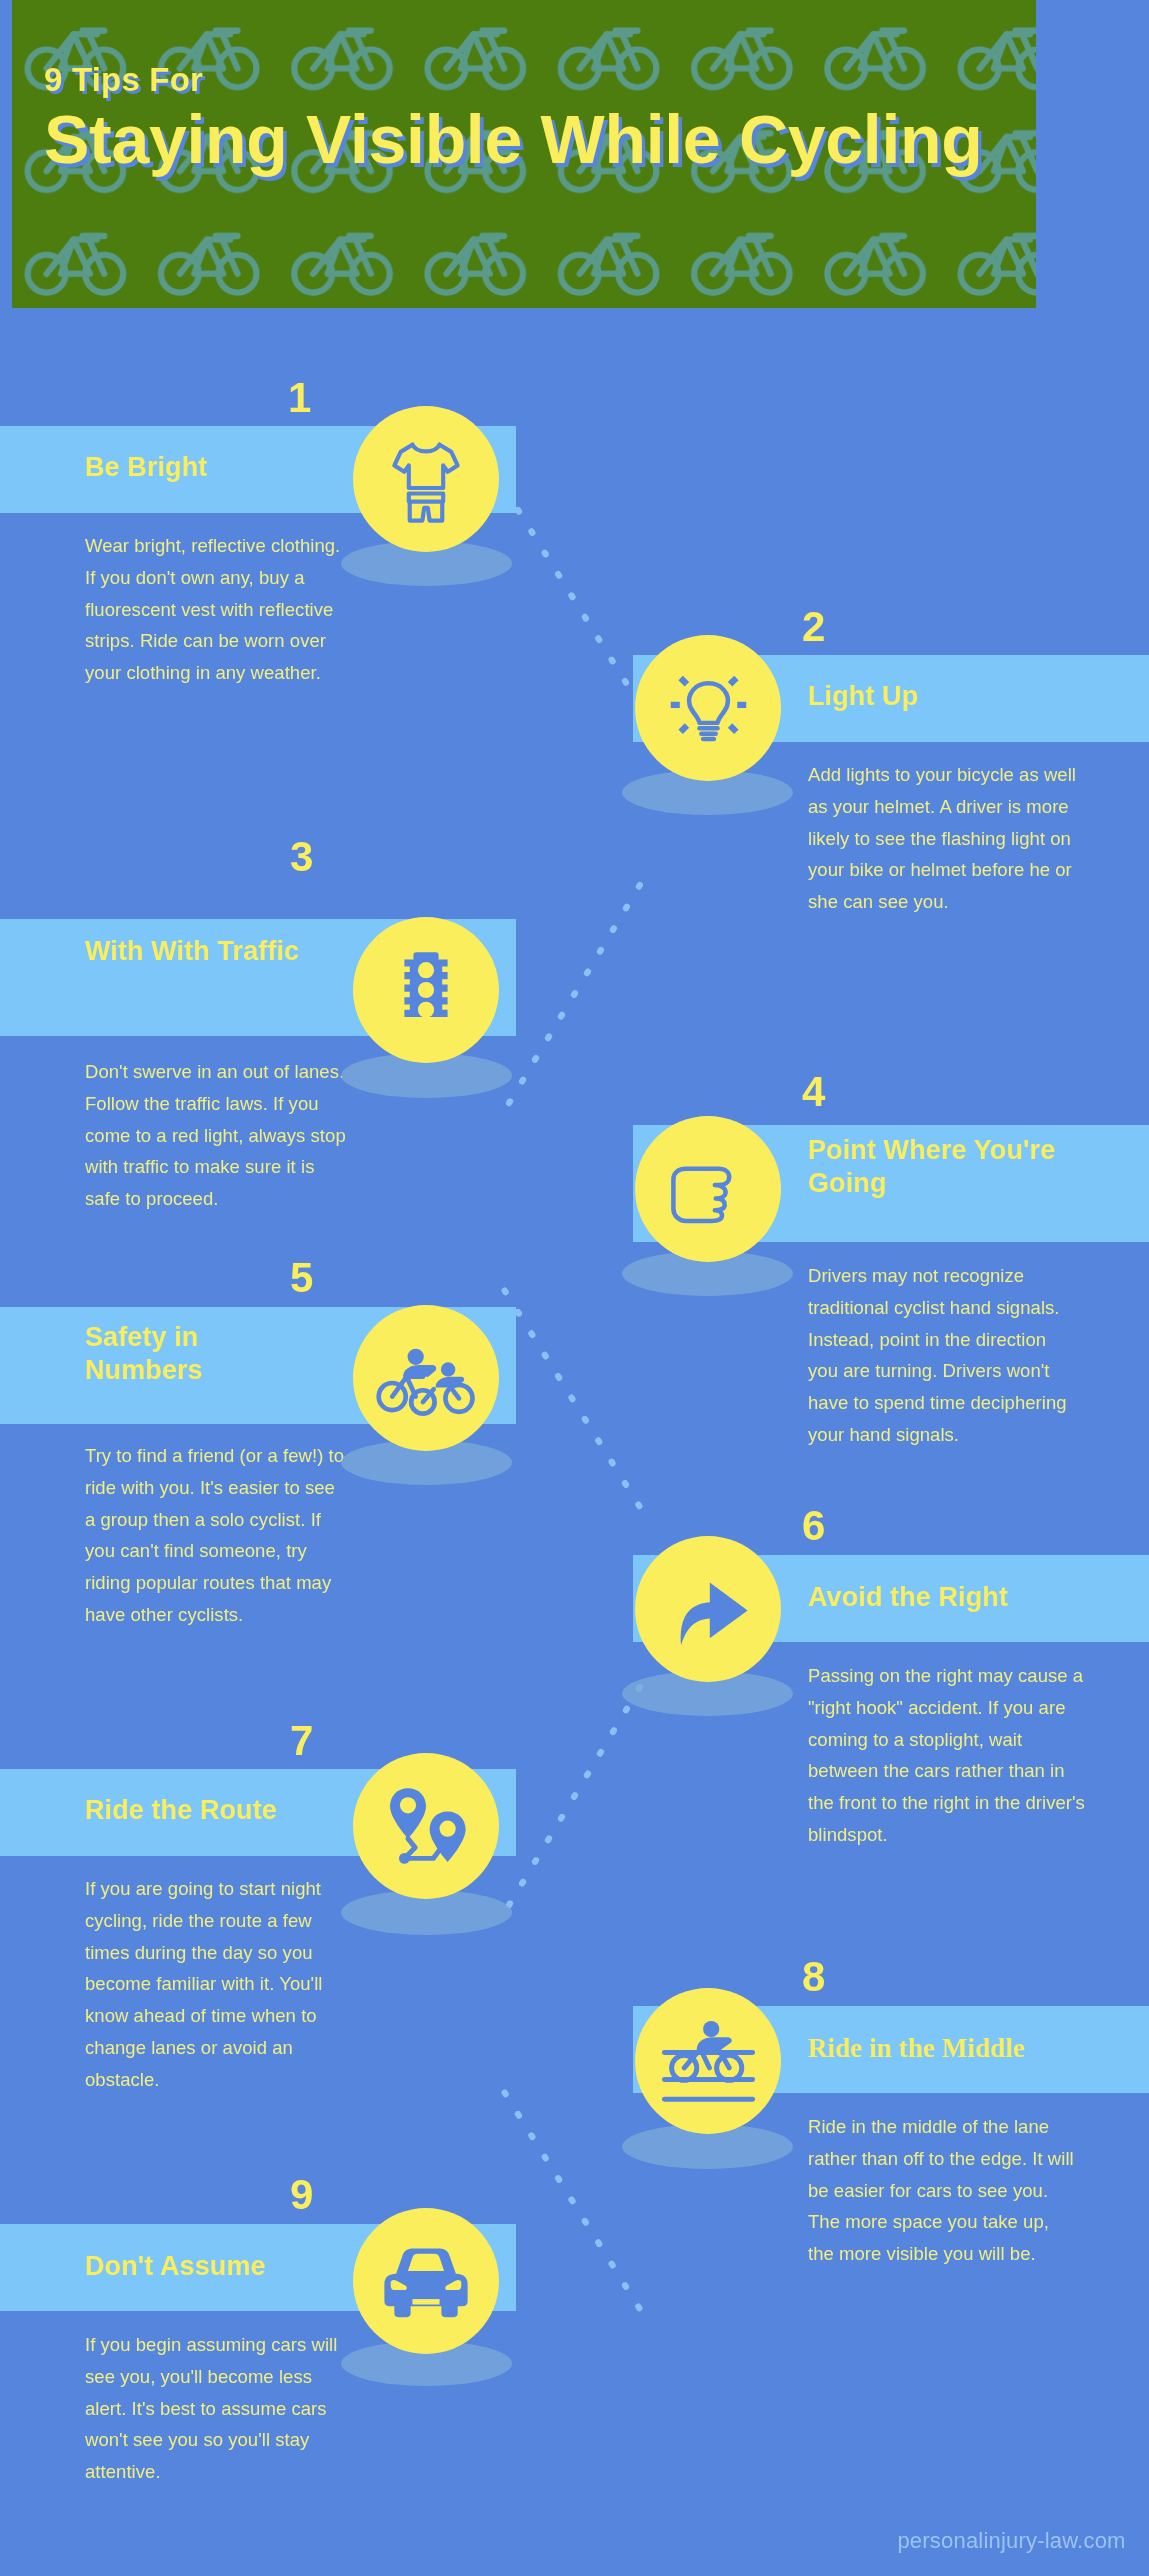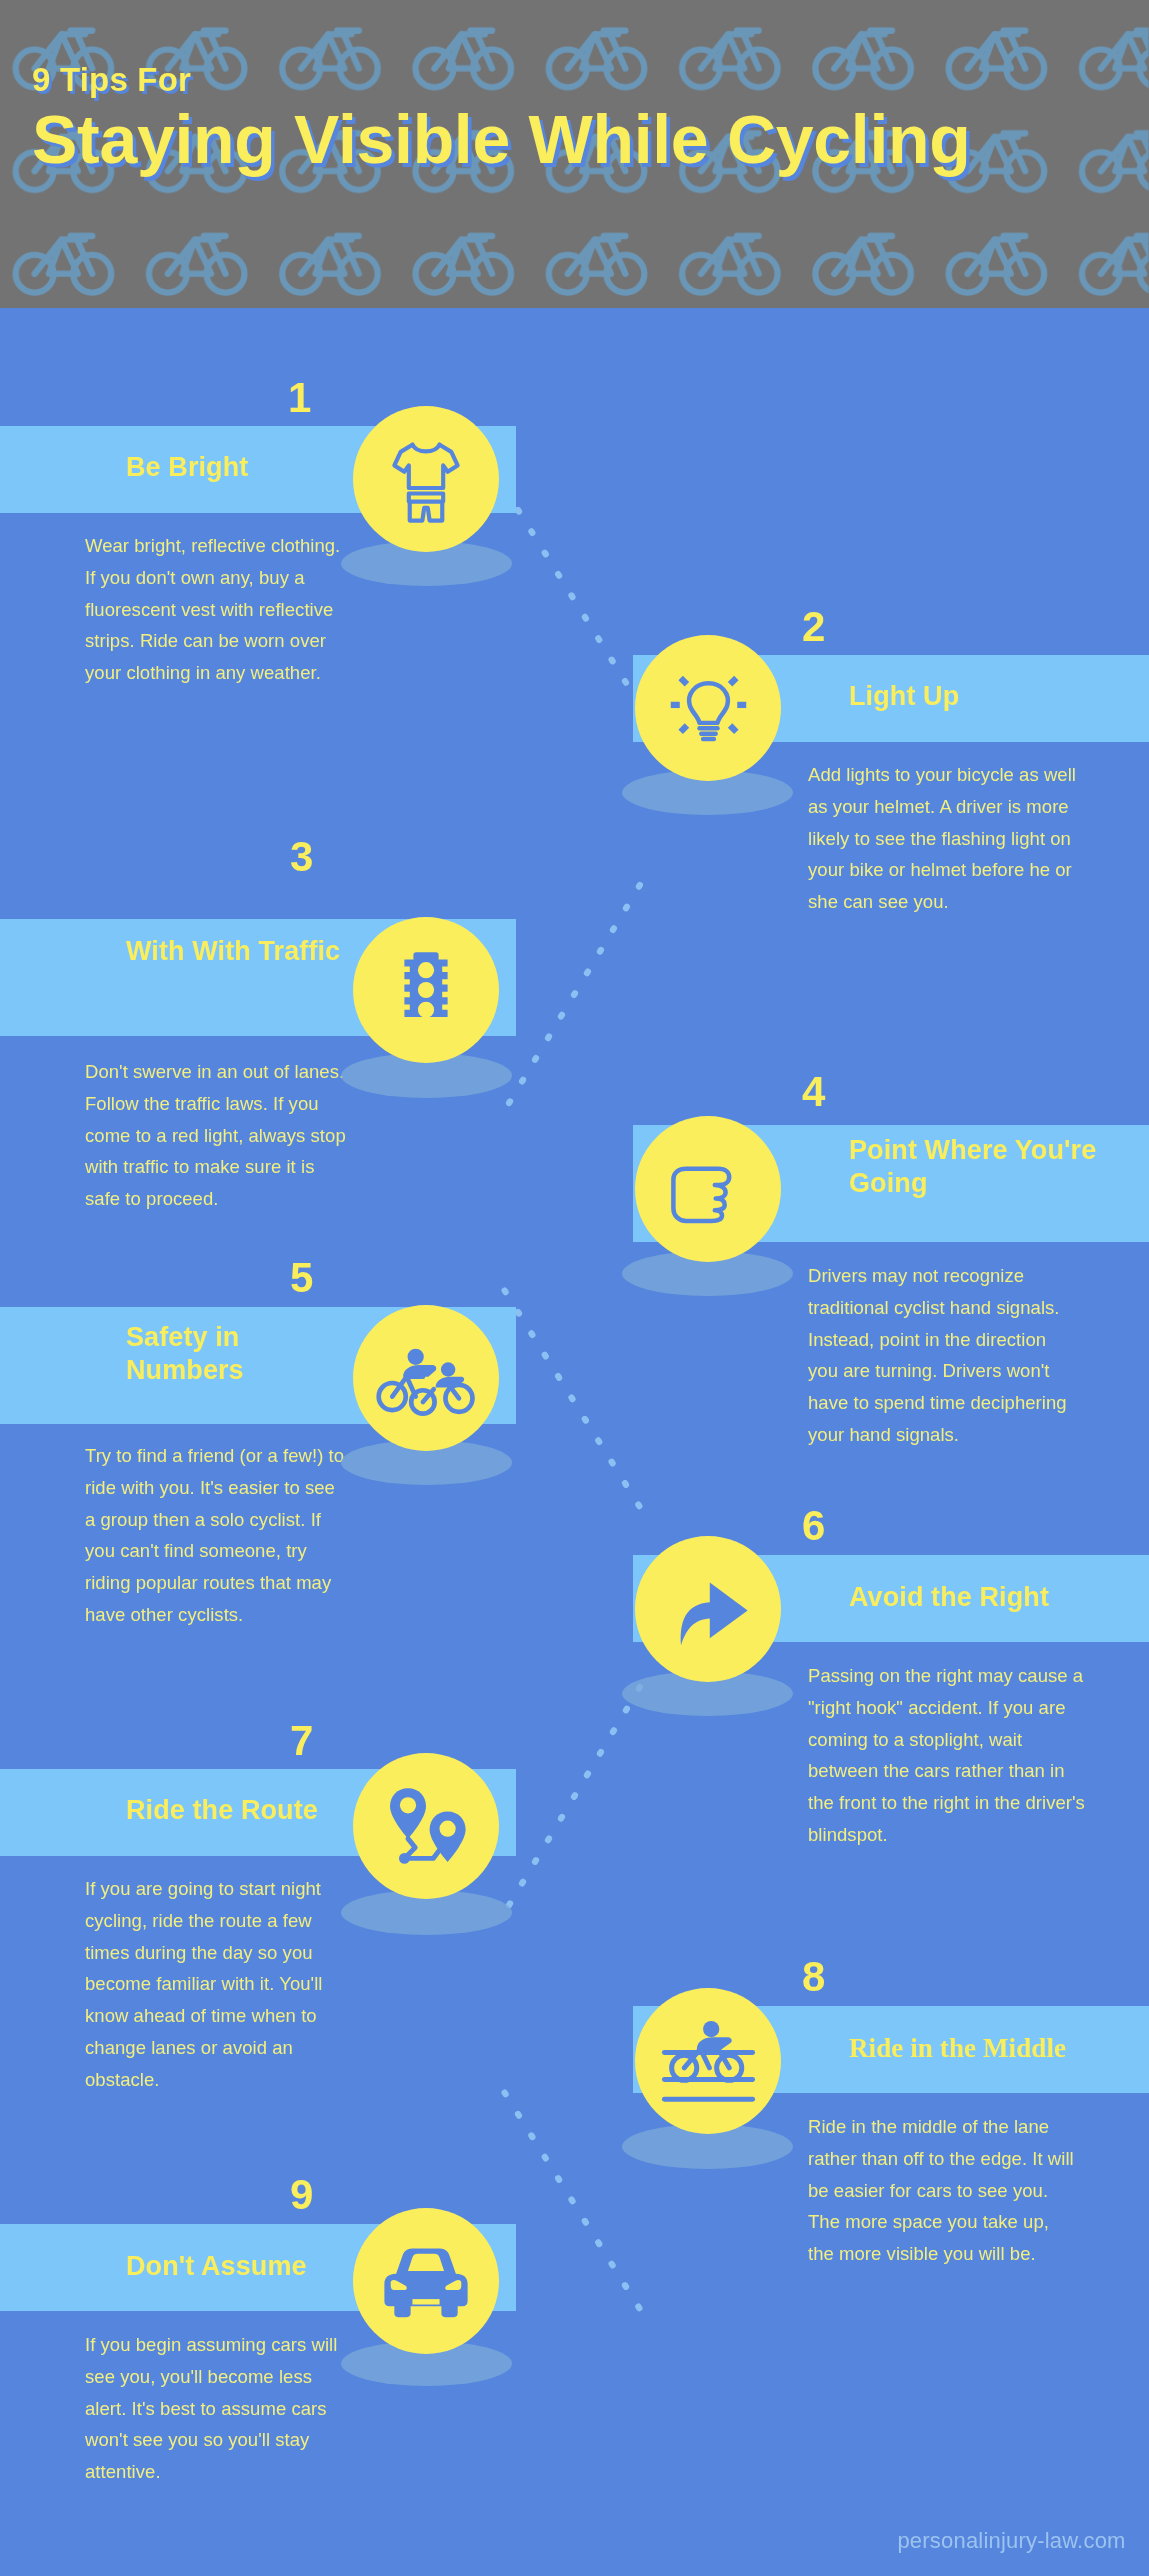--- a/index.html
+++ b/index.html
@@ -6,22 +6,22 @@
   html,body { background:#5585dd; }
   body {
     width:1149px; height:2576px;
     font-family:"Liberation Sans", sans-serif;
     position:relative; overflow:hidden;
     background:#5585dd;
   }
 
   
   #header{
-    position:absolute; left:0; top:0; width:1149px; height:308px;
-    background:#737373; overflow:hidden;
+    position:absolute; left:12px; top:0; width:1024px; height:308px;
+    background:#4d7c0f; overflow:hidden;
   }
   #header .bikepattern{
     position:absolute; left:0; top:0; width:1149px; height:308px;
     opacity:.55;
   }
   #header .titlewrap{
     position:absolute; left:32px; top:63px; width:1082px;
   }
   .t-small{
     font-size:33px; font-weight:bold; color:#fbee5d;
@@ -51,21 +51,21 @@
 
   
   .band{
     position:absolute; height:87px; background:#7cc6fa;
   }
   .band.left { left:0; }
   .band.right{ right:0; }
 
   .tip-title{
     position:absolute; font-size:27px; font-weight:bold;
-    color:#fbee5d; line-height:1.22; letter-spacing:0.1px;margin-left:41px;
+    color:#fbee5d; line-height:1.22; letter-spacing:0.1px;
   }
   .tip-num{
     position:absolute; font-size:42px; font-weight:bold;
     color:#fbee5d; line-height:1;
   }
   .tip-body{
     position:absolute; font-size:18.5px; color:#f3ef7e;
     line-height:1.72; letter-spacing:0.05px;
   }
 

